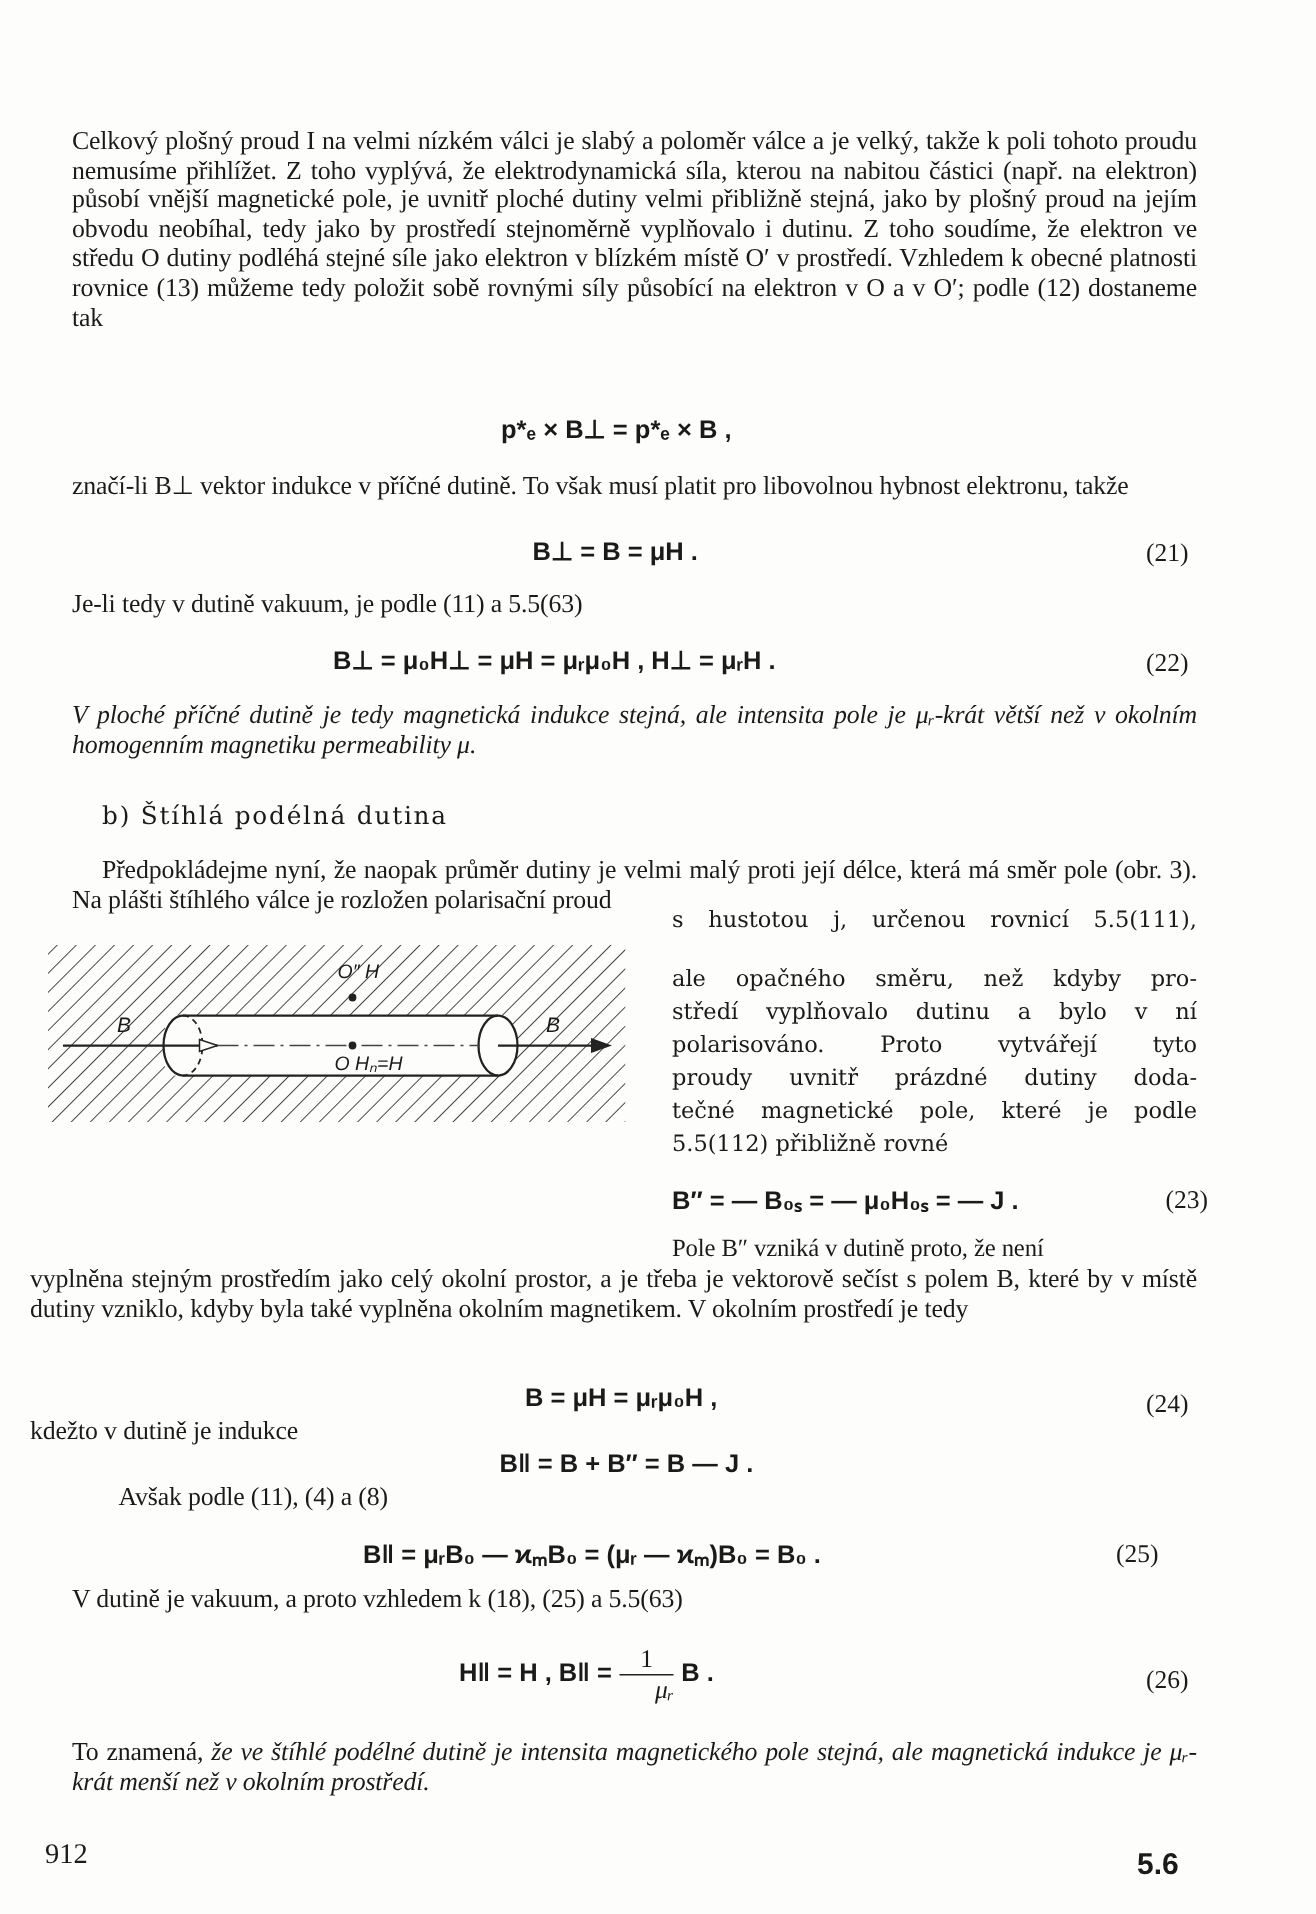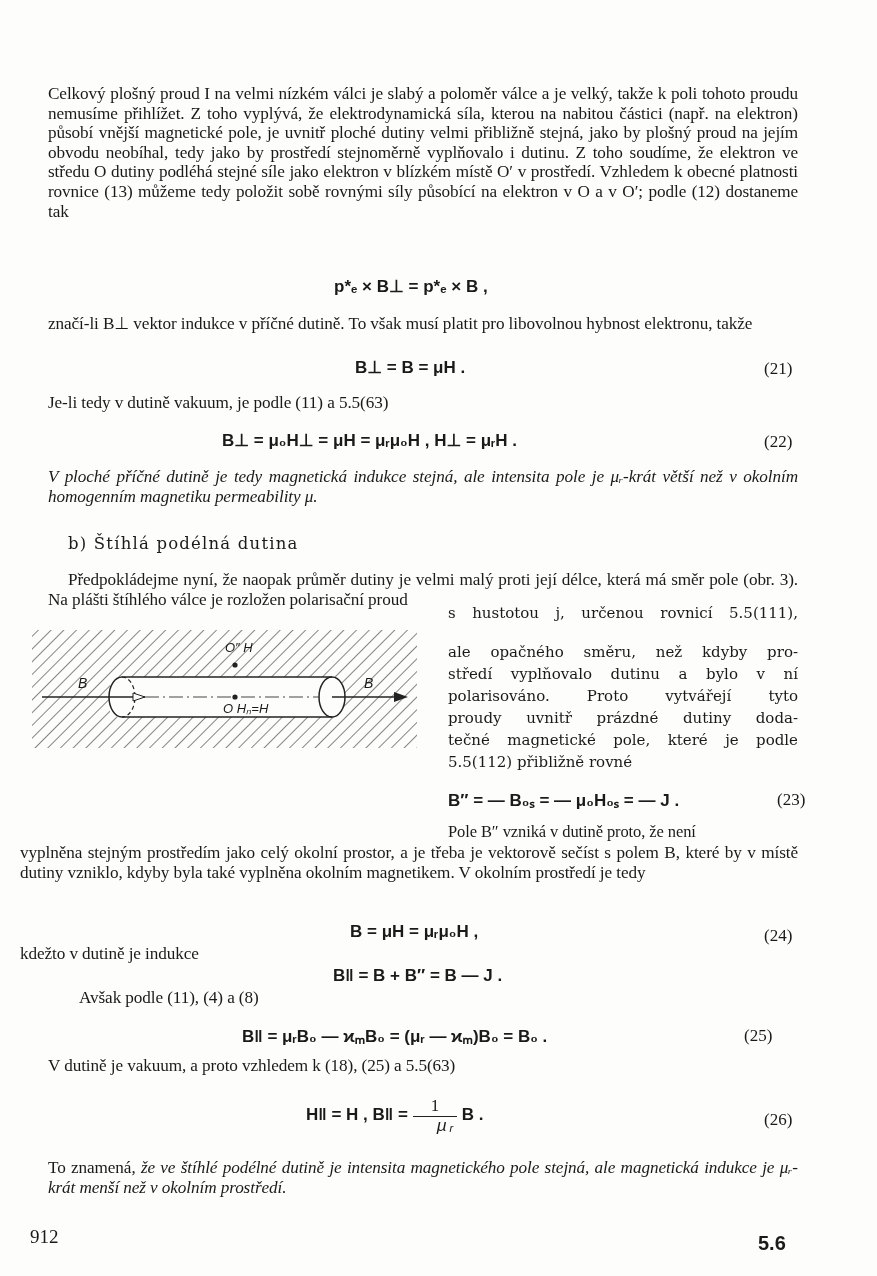--- a/index.html
+++ b/index.html
@@ -13,21 +13,21 @@
   .eq { position:absolute; font-family:"Liberation Sans", sans-serif; font-size:17px; font-weight:bold; white-space:nowrap; }
   .eqnum { position:absolute; font-family:"Liberation Serif", serif; font-size:17px; white-space:nowrap; }
   .heading { position:absolute; left:68px; top:534px; font-family:"DejaVu Serif", serif; font-size:16.5px; letter-spacing:1.2px; }
   .caption { position:absolute; left:48px; top:765px; width:380px; font-family:"DejaVu Serif", serif; font-size:14px; line-height:17px; text-align:center; font-weight:bold; color:#222; }
   .wrap { position:absolute; left:448px; width:350px; font-family:"DejaVu Serif", serif; font-size:15px; line-height:22.3px; text-align:justify; text-align-last:justify; }
   .wrap.last { text-align-last:left; }
   .footer-left { position:absolute; left:30px; top:1226px; font-family:"Liberation Serif", serif; font-size:19px; }
   .footer-right { position:absolute; left:758px; top:1232px; font-family:"Liberation Sans", sans-serif; font-weight:bold; font-size:20px; }
   .frac { display:inline-block; vertical-align:middle; text-align:center; }
   .frac .num { display:block; font-family:"Liberation Serif", serif; font-weight:normal; border-bottom:1.5px solid #222; padding:0 4px; }
-  .frac .den { display:block; font-family:Liberation Mono, monospace; font-weight:normal; font-style:italic;margin-left:24px; }
+  .frac .den { display:block; font-family:Liberation Serif, serif; font-weight:normal; font-style:italic;margin-left:24px; }
 </style>
 </head>
 <body>
 
 <div class="page">
 
   <div class="p" style="top:84px;">Celkový plošný proud I na velmi nízkém válci je slabý a poloměr válce a je velký, takže k poli tohoto proudu nemusíme přihlížet. Z toho vyplývá, že elektrodynamická síla, kterou na nabitou částici (např. na elektron) působí vnější magnetické pole, je uvnitř ploché dutiny velmi přibližně stejná, jako by plošný proud na jejím obvodu neobíhal, tedy jako by prostředí stejnoměrně vyplňovalo i dutinu. Z toho soudíme, že elektron ve středu O dutiny podléhá stejné síle jako elektron v blízkém místě O′ v prostředí. Vzhledem k obecné platnosti rovnice (13) můžeme tedy položit sobě rovnými síly působící na elektron v O a v O′; podle (12) dostaneme tak</div>
 
   <div class="eq" style="left:334px; top:276px;text-align:center;">p*ₑ × B⊥ = p*ₑ × B ,</div>
 

